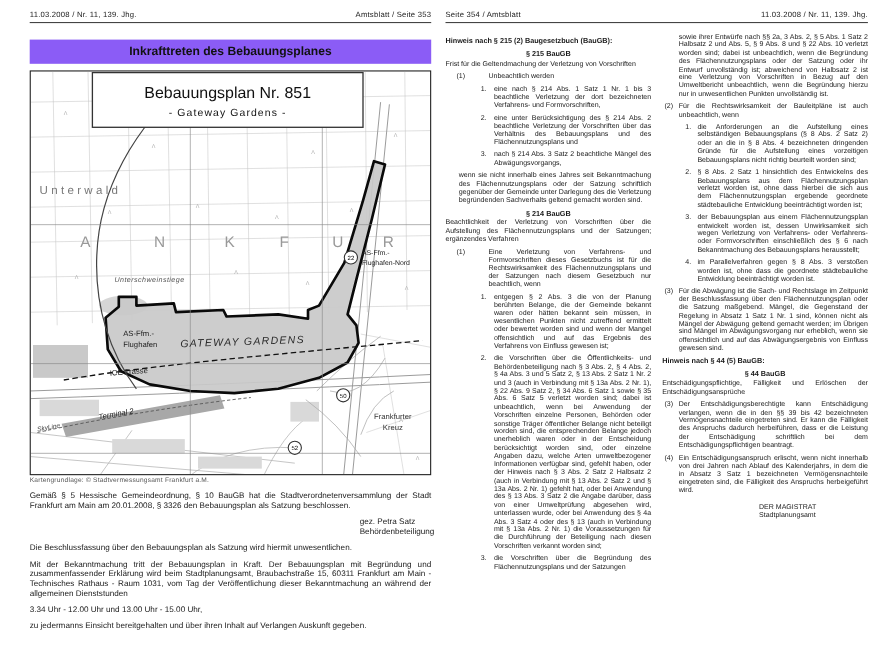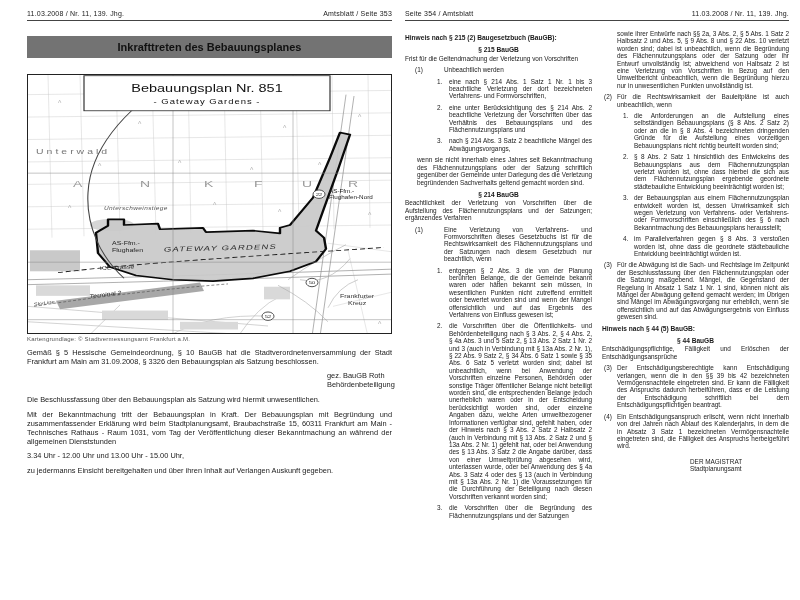--- a/index.html
+++ b/index.html
@@ -16,27 +16,27 @@
   #right-page { left:405px; width:384px; }
 
   .pg-header {
     display:flex; justify-content:space-between;
     font-size:7px; letter-spacing:.2px;
     border-bottom:1px solid #444; padding-bottom:3px;
   }
 
   
   .title-bar {
-    margin-top:15px; background:#737373;
+    margin-top:15px; background:#8b5cf6;
     text-align:center; font-weight:bold; font-size:11px;
     padding:5px 0 5px 0; color:#111;
   }
   .map-frame {
-    margin-top:16px; border:1.5px solid #222;
-    height:260px; position:relative; background:#fff; overflow:hidden;
+    margin-top:6px; border:1.5px solid #222;
+    height:368px; position:relative; background:#fff; overflow:hidden;
   }
   .map-frame svg { display:block; width:100%; height:100%; }
   .map-caption { font-size:6px; color:#555; margin-top:2px; letter-spacing:.2px; }
   .lp { font-size:7.4px; line-height:9px; text-align:justify; margin-top:6px; }
   .sig-left { margin-top:5px; margin-left:300px; font-size:7.4px; line-height:9px; }
   .hours { margin-top:5px; font-size:7.4px; line-height:9px; }
   .hrow { display:flex; }
   .hdays { margin-left:38px; width:142px; flex:none; }
   .htimes { flex:1; }
 
@@ -213,24 +213,24 @@
       <text class="t-kreuz" x="320" y="328">Kreuz</text>
       <circle cx="284" cy="296" r="6" fill="#fff" stroke="#333"></circle>
       <text class="t-badge" x="284" y="298">50</text>
       <circle cx="240" cy="344" r="6" fill="#fff" stroke="#333"></circle>
       <text class="t-badge" x="240" y="346">52</text>
     </svg>
   </div>
 
   <div class="map-caption">Kartengrundlage: © Stadtvermessungsamt Frankfurt a.M.</div>
 
-  <div class="lp">Gemäß § 5 Hessische Gemeindeordnung, § 10 BauGB hat die Stadtverordnetenversammlung der Stadt Frankfurt am Main am 31.09.2008, § 3326 den Bebauungsplan als Satzung beschlossen.</div>
+  <div class="lp">Gemäß § 5 Hessische Gemeindeordnung, § 10 BauGB hat die Stadtverordnetenversammlung der Stadt Frankfurt am Main am 20.01.2008, § 3326 den Bebauungsplan als Satzung beschlossen.</div>
 
   <div class="sig-left">
-    <div>gez. BauGB Roth</div>
+    <div>gez. Petra Satz</div>
     <div>Behördenbeteiligung</div>
   </div>
 
   <div class="lp">Die Beschlussfassung über den Bebauungsplan als Satzung wird hiermit unwesentlichen.</div>
   <div class="lp">Mit der Bekanntmachung tritt der Bebauungsplan in Kraft. Der Bebauungsplan mit Begründung und zusammenfassender Erklärung wird beim Stadtplanungsamt, Braubachstraße 15, 60311 Frankfurt am Main - Technisches Rathaus - Raum 1031, vom Tag der Veröffentlichung dieser Bekanntmachung an während der allgemeinen Dienststunden</div>
 
   <div class="hours">
     <div class="hrow">
       <span class="htimes">3.34 Uhr - 12.00 Uhr und 13.00 Uhr - 15.00 Uhr,</span>
     </div>

